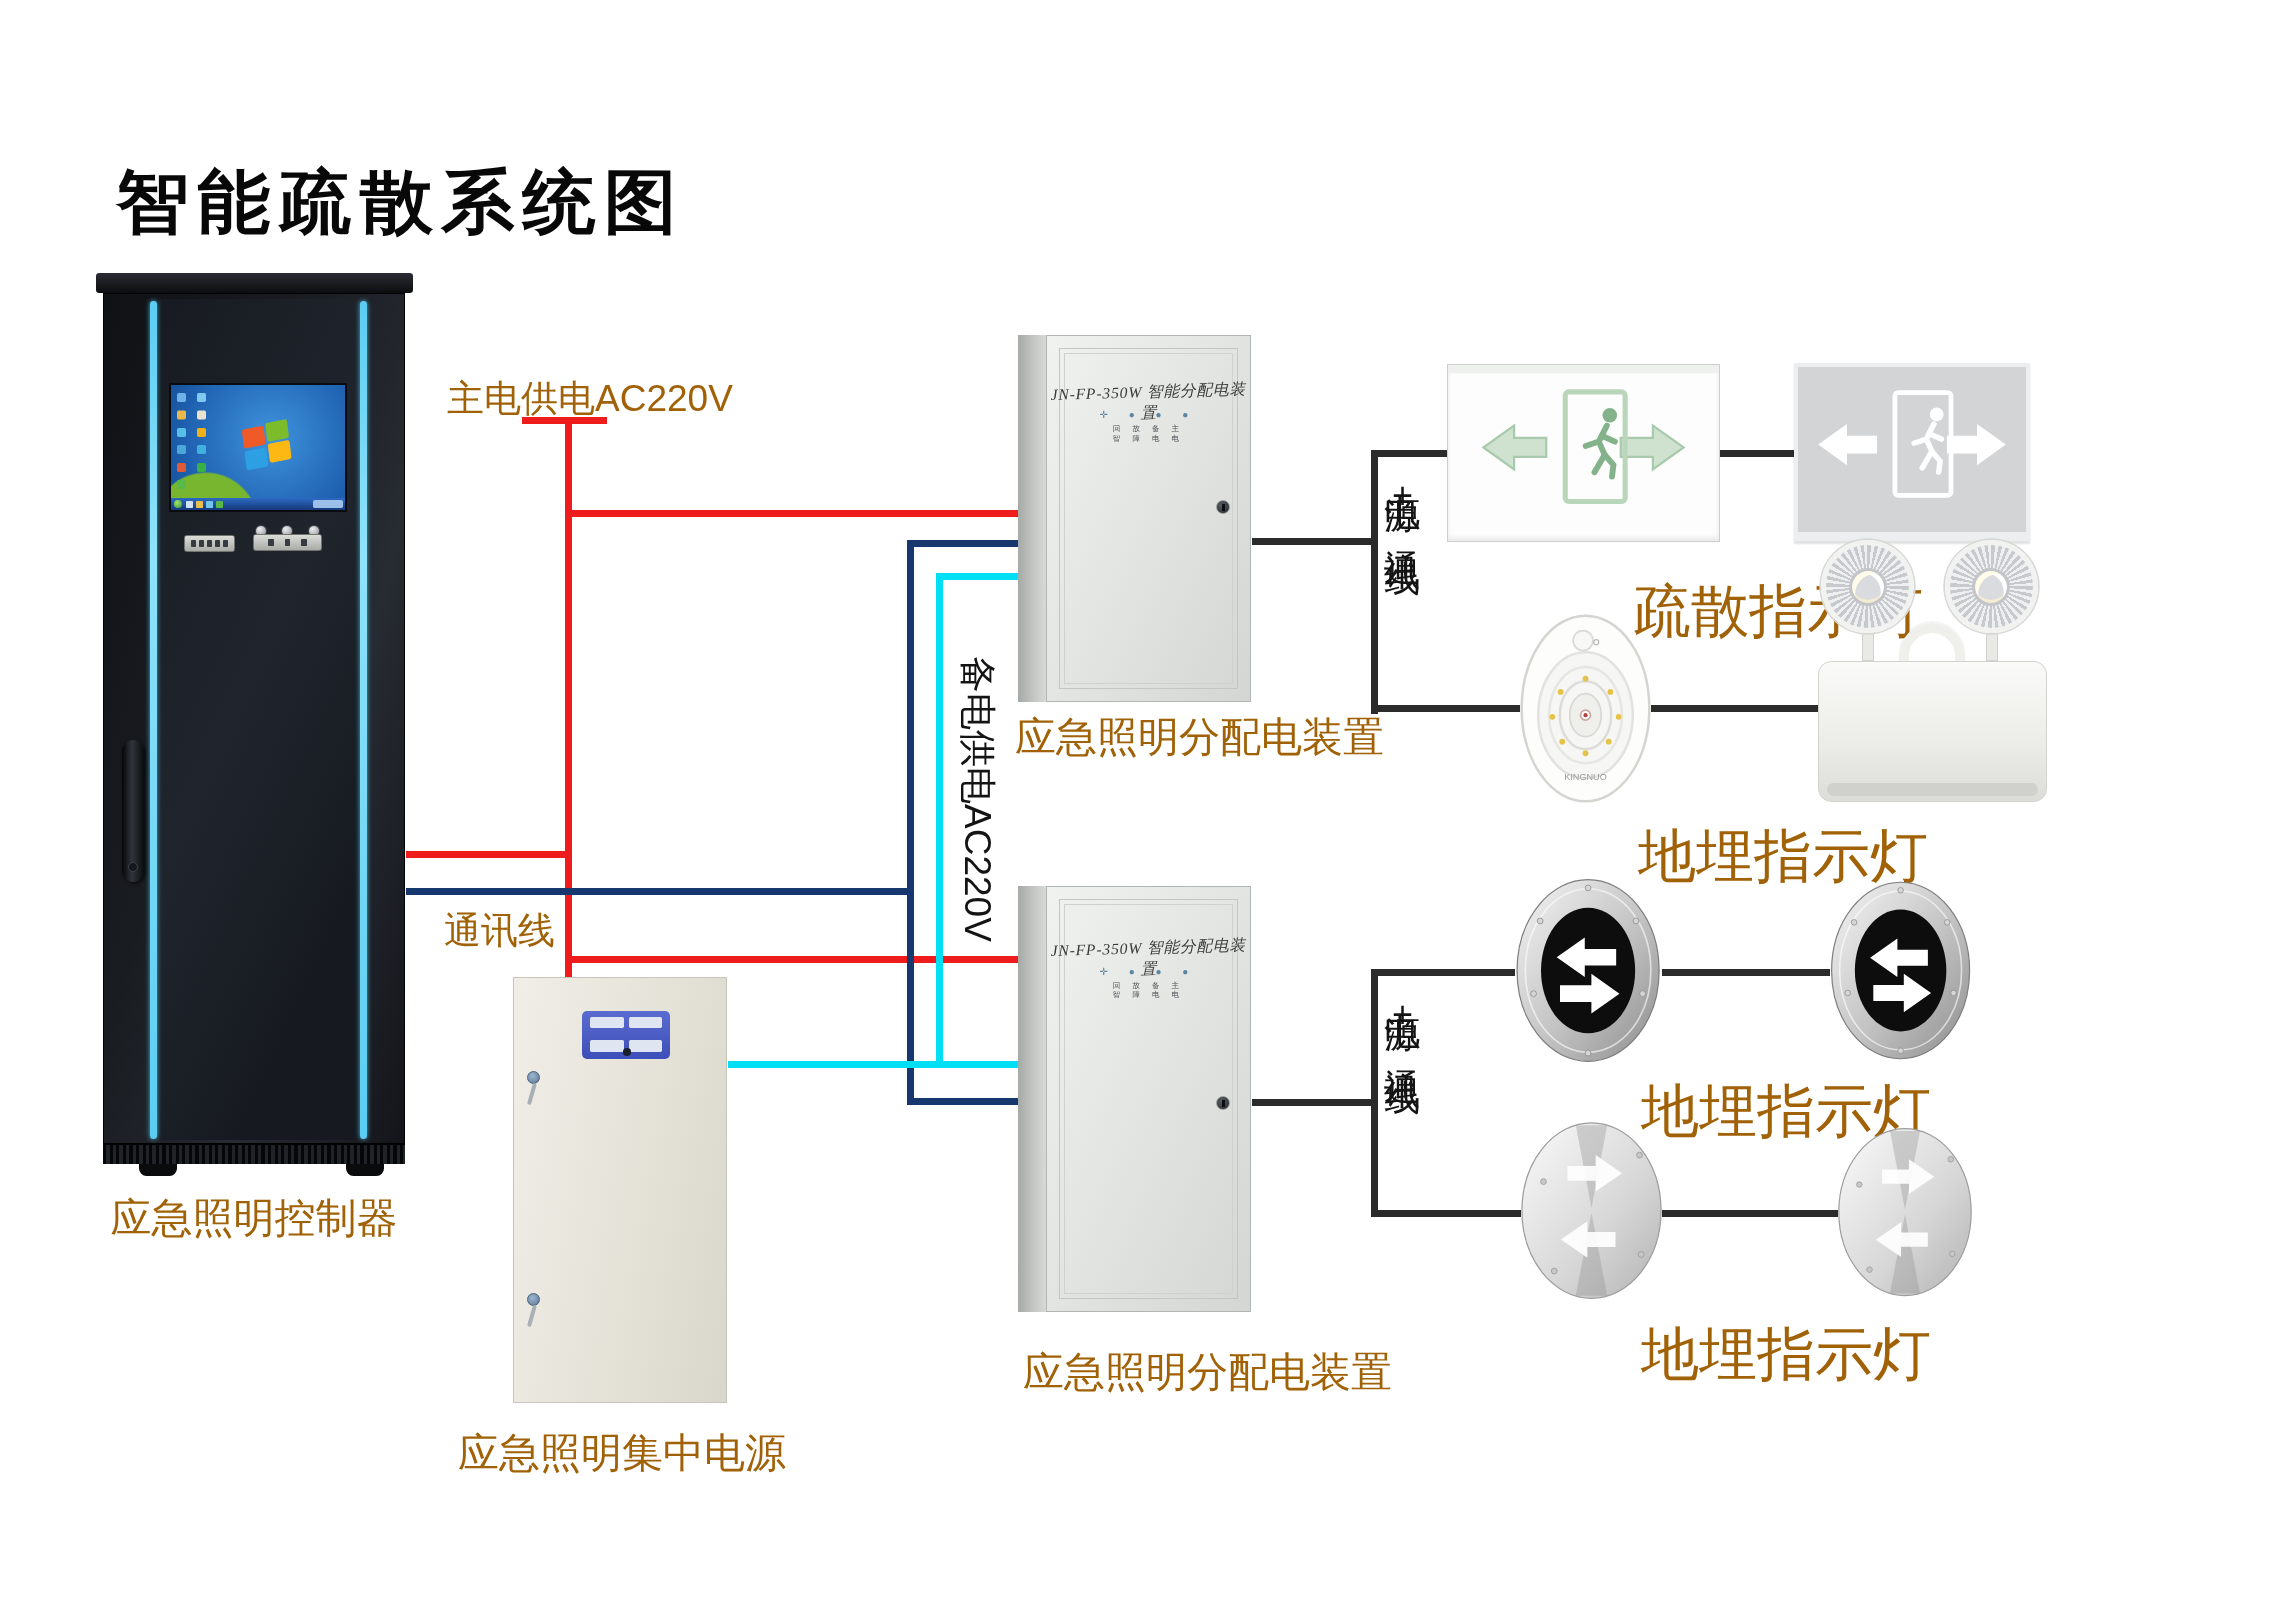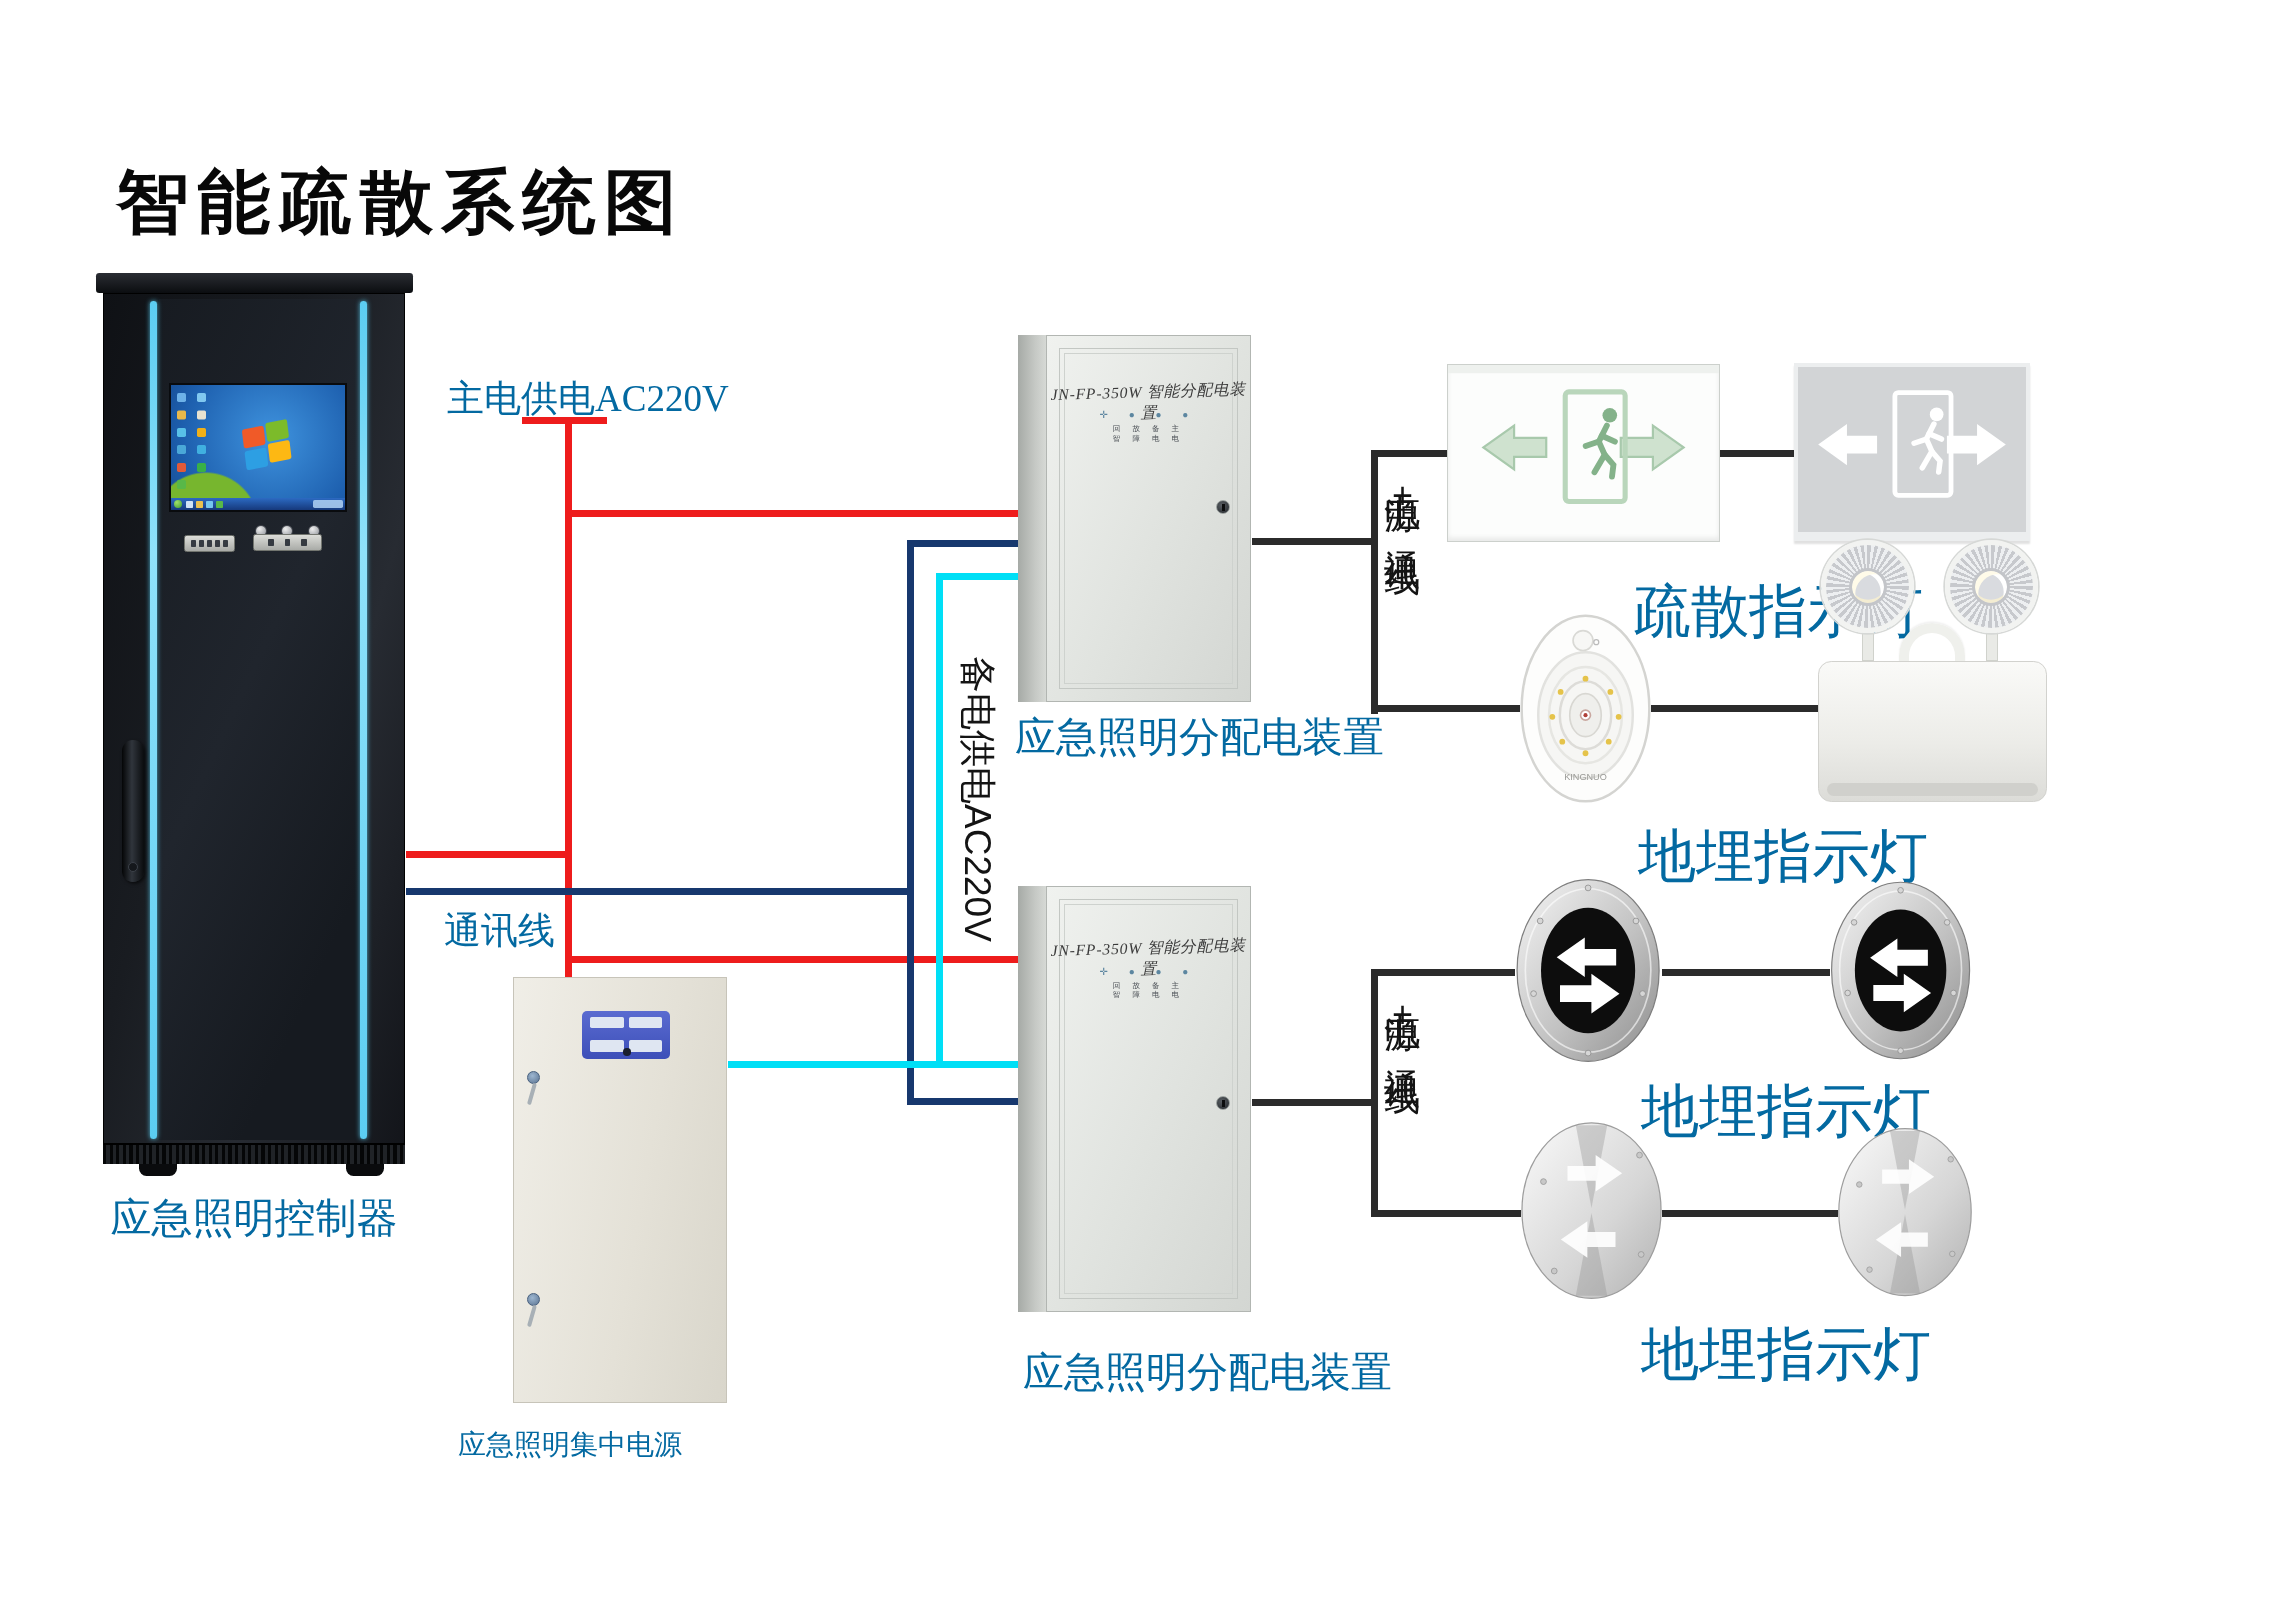--- a/index.html
+++ b/index.html
@@ -1,20 +1,20 @@
 <!DOCTYPE html>
 <html style="font-size:13.2px"><head>
 <meta charset="utf-8">
 <style>
   * { margin:0; padding:0; box-sizing:border-box; }
   html,body { background:#ffffff; }
   body { width:2273px; height:1620px; position:relative; font-family:"Liberation Sans", sans-serif; color:#141414; }
   .abs { position:absolute; }
   .ln { position:absolute; }
-  .lbl { position:absolute; white-space:nowrap; color:#0369a1;font-family:Liberation Serif, serif; }
+  .lbl { position:absolute; white-space:nowrap; color:#a16207; }
   .center { text-align:center; }
 
   
   .title { left:116px; top:154px; font-size:73px; font-weight:900; letter-spacing:8.3px;
            font-family:"DejaVu Sans", sans-serif; transform:scaleY(.96); color:#080808; }
 
   
   .cab-cap { left:96px; top:273px; width:317px; height:20px; background:linear-gradient(#2a2d33,#0b0d10); border-radius:3.3px; }
   .cab-body { left:103px; top:293px; width:302px; height:851px; border:0.8px solid #000;
               background:linear-gradient(105deg,#0f1115 0%,#191c21 38%,#272b32 68%,#13151a 100%); }
@@ -108,21 +108,21 @@
   .tl-body { position:absolute; left:0; top:134px; width:229px; height:141px; border-radius:13.2px;
              background:linear-gradient(#fafaf8,#ececE8 58%,#dcdcd8); border:0.8px solid #d2d2ce; }
   .tl-body i { position:absolute; left:8.3px; bottom:5px; right:8.3px; height:13.2px; border-radius:6.6px;
                background:#d0d0cc; display:block; }
 
   
   .bsvg { position:absolute; }
 
   
   .f50 { font-size:41px; }
-  .f49 { font-size:28px; }
+  .f49 { font-size:41px; }
   .f51 { font-size:58px; }
   .f45 { font-size:37px; }
 </style>
 </head>
 <body>
 
 <div class="lbl title">智能疏散系统图</div>
 
 <div class="ln" style="left: 522px; top: 417px; width: 85px; height: 6.6px; background: rgb(238, 28, 28);"></div>
 <div class="ln" style="left: 565px; top: 417px; width: 6.6px; height: 560px; background: rgb(238, 28, 28);"></div>

